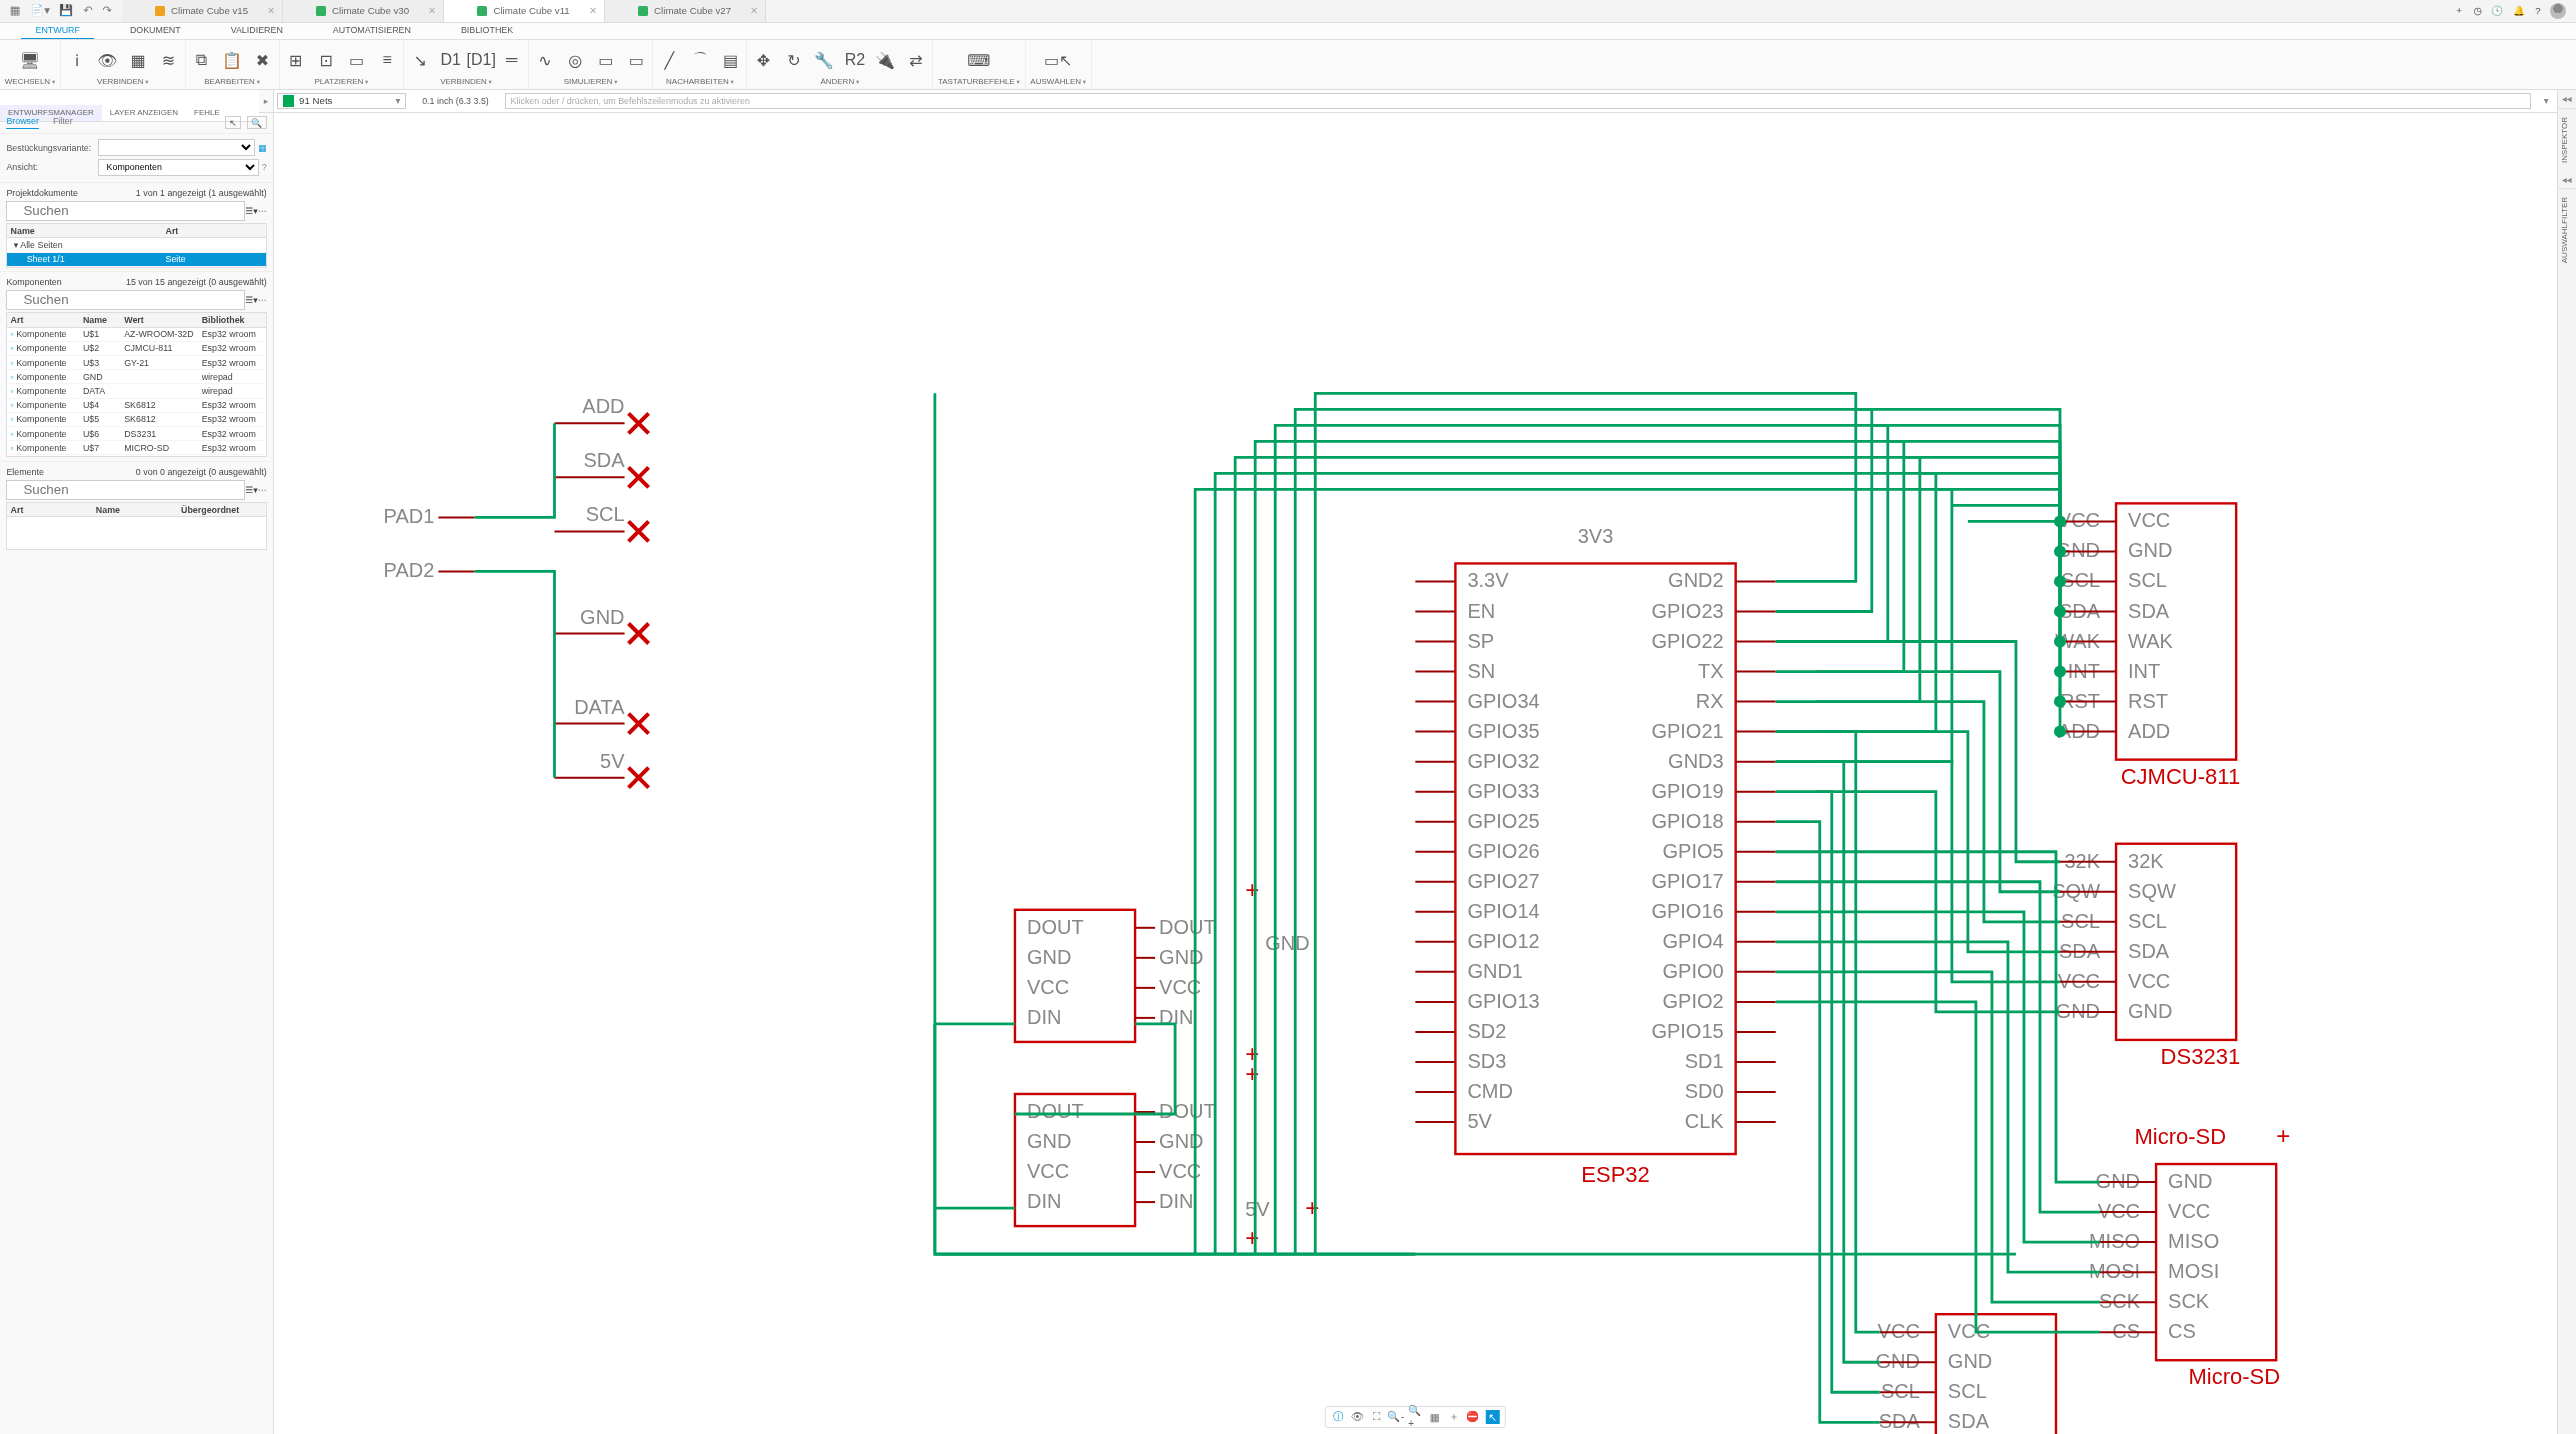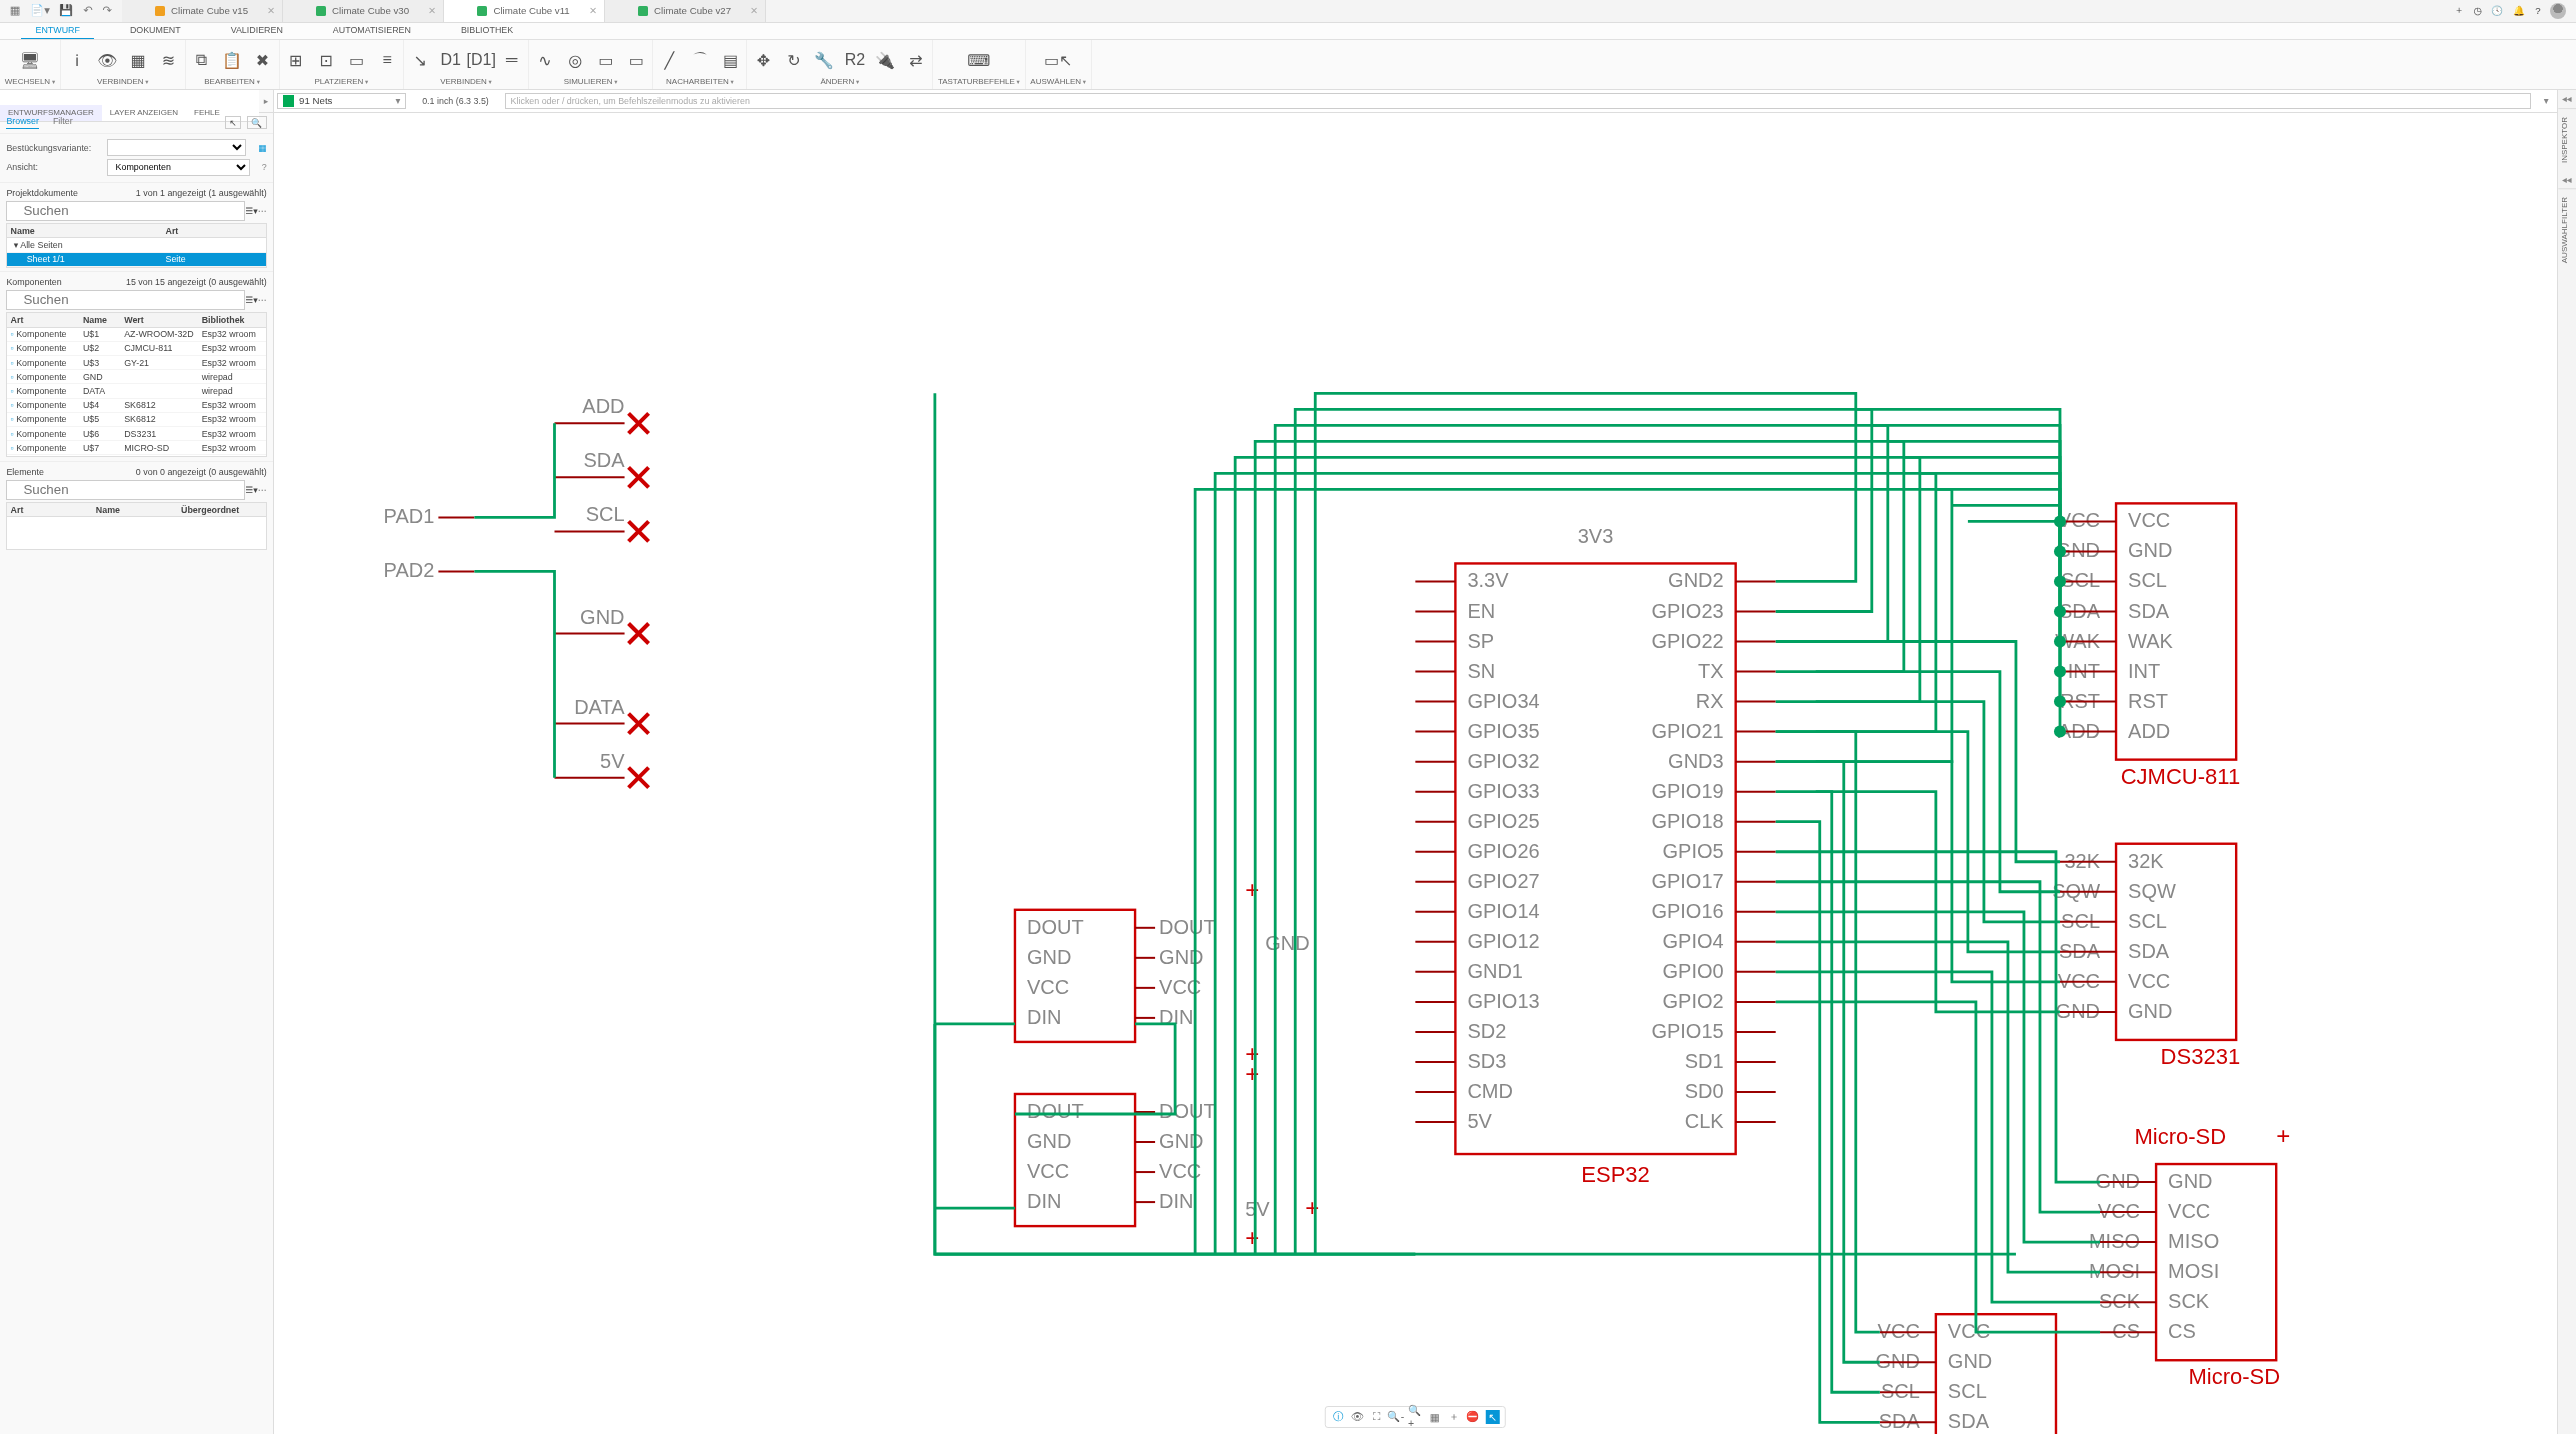--- a/index.html
+++ b/index.html
@@ -36,21 +36,21 @@
 
 .body-row { display: flex; flex: 1; min-height: 0; }
 .side-panel { width: 274px; background: #f9f9f9; border-right: 0.8px solid #ddd; display: flex; flex-direction: column; overflow-y: auto; font-size: 8.9px; }
 .side-tabs { display: flex; background: #fff; border-bottom: 0.8px solid #ddd; }
 .side-tab { padding: 3.2px 8px; font-size: 8px; color: #666; margin-top: 25px; }
 .side-tab.active { background: #eef; }
 .side-subtabs { display: flex; padding: 3.2px 6.4px; gap: 11.3px; }
 .side-subtab { color: #777; font-size: 8.9px; padding-bottom: 1.6px;}
 .side-subtab.active { color: #0696D7; border-bottom: 1.6px solid #0696D7; }
 .panel-section { padding: 3.2px 6.4px; border-top: 0.8px solid #eee; }
-.row { display: flex; align-items: center; gap: 12px; margin: 2.4px 0; justify-content: center; }
+.row { display: flex; align-items: center; gap: 3px; margin: 2.4px 0; justify-content: center; }
 .row label { width: 89px; color: #555; }
 .row select, .row input { flex: 1; border: 0.8px solid #ccc; padding: 1.6px 3.2px; font-size: 8.9px; background:#fff; }
 .sec-head { display: flex; justify-content: space-between; font-size: 8.9px; padding: 2.4px 0; }
 .search-row { display: flex; gap: 0; align-items: center; }
 .search-row input { flex:1; border:0.8px solid #ccc; padding:1.6px 3.2px 1.6px 16px; background:#fff;}
 .mini-table { background:#fff; border:0.8px solid #ddd; margin-top:2.4px; font-size:8.9px; max-height:145px; overflow:auto;}
 .mini-table .thead { display:flex; background:#f4f4f4; border-bottom:0.8px solid #ddd; font-weight:bold;}
 .mini-table .thead div, .mini-table .trow div { padding:1.6px 3.2px; overflow:hidden; white-space:nowrap; text-overflow:ellipsis; }
 .mini-table .trow { display:flex; border-bottom:0.8px solid #f4f4f4; }
 .mini-table .trow.sel { background:#0696D7; color:#fff; }

